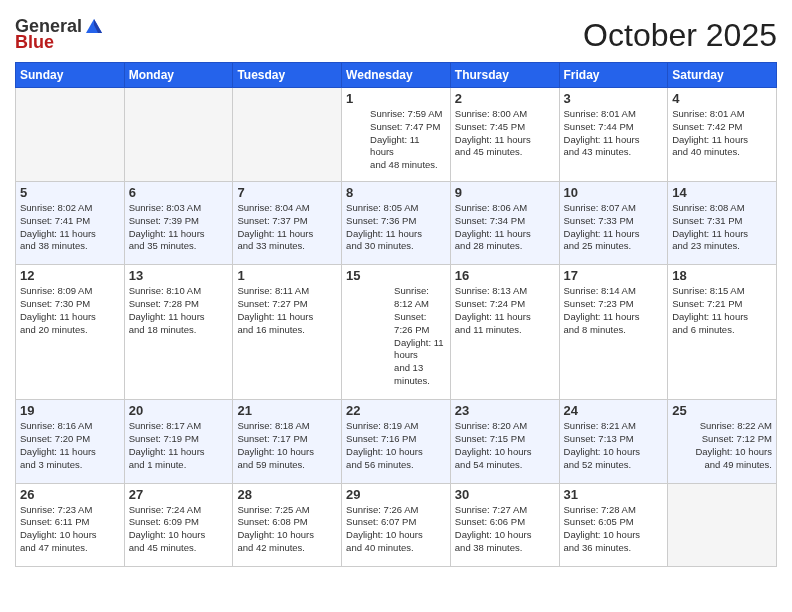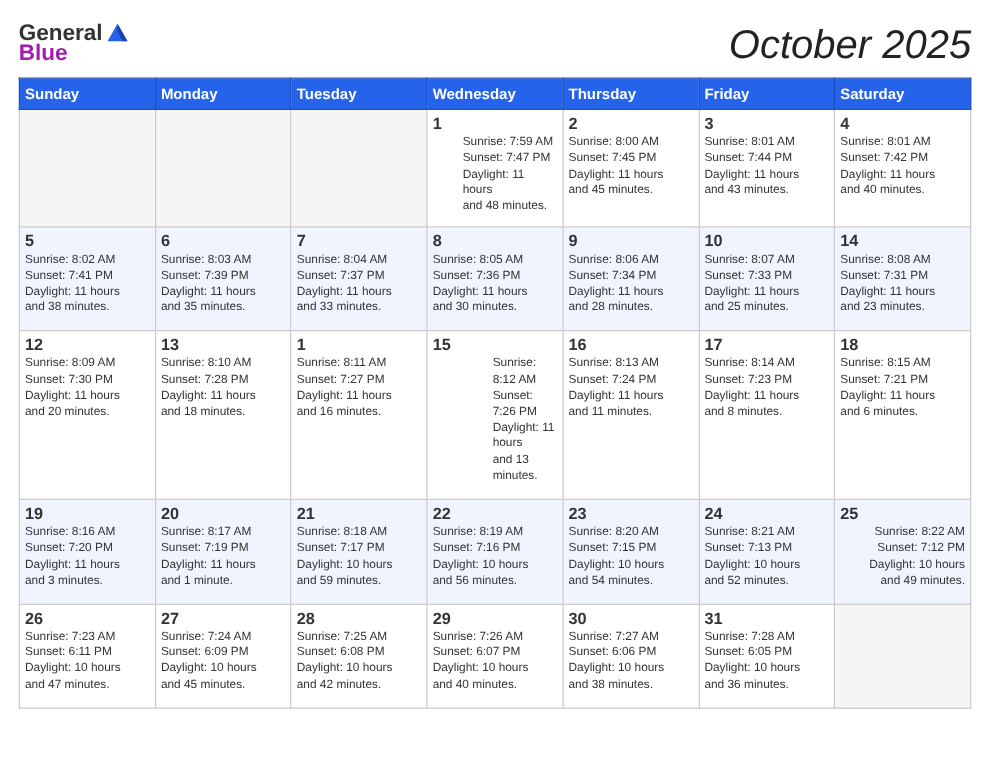--- a/index.html
+++ b/index.html
@@ -27,29 +27,28 @@
       display: flex;
       align-items: center;
       gap: 2px;
     }
     .logo-text {
       font-size: 18px;
       font-weight: bold;
       line-height: 1.1;
     }
     .logo-general { color: #333; }
-    .logo-blue { color: #a21caf; }
+    .logo-blue { color: #b91c1c; }
     .title-block {
       text-align: right;
     }
     .month-title {
       font-size: 32px;
       font-weight: normal;
       color: #222;
-      font-style: italic;
     }
     .location {
       font-size: 14px;
       color: #444;
     }
     .calendar {
       flex: 1;
       border: 1px solid #ccc;
       border-collapse: collapse;
       width: 100%;

